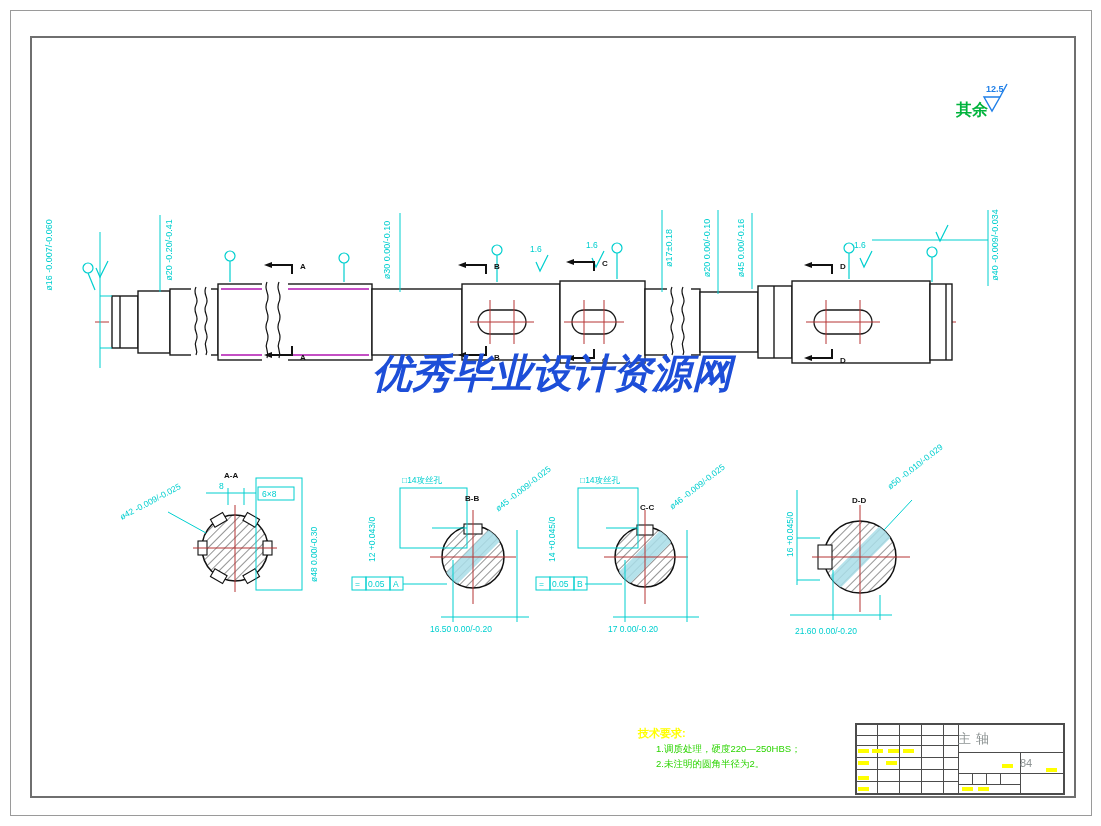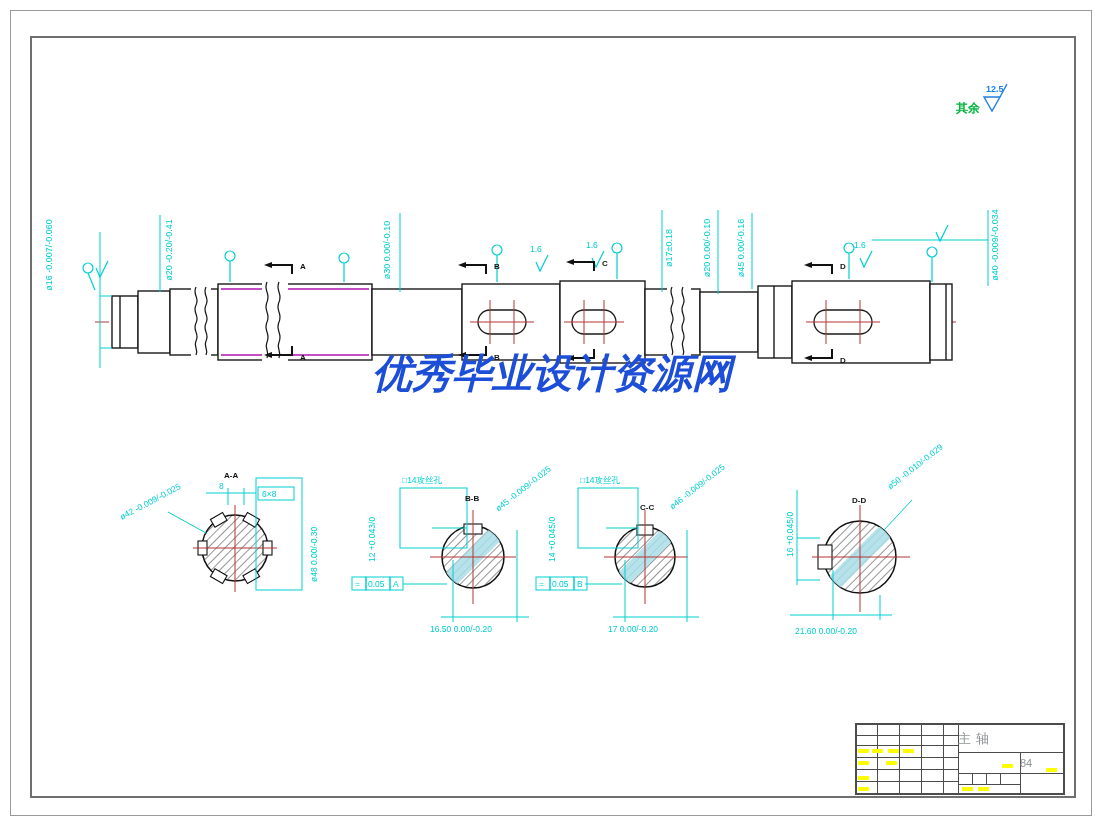--- a/index.html
+++ b/index.html
@@ -7,21 +7,21 @@
          font-family:"Liberation Sans",sans-serif;}
   .frame-outer{position:absolute;left:10px;top:10px;width:1080px;height:804px;
                border:1px solid #9a9a9a;}
   .frame-inner{position:absolute;left:30px;top:36px;width:1042px;height:758px;
                border:2px solid #6f6f6f;}
   svg{position:absolute;left:0;top:0;}
   .wm1{position:absolute;left:372px;top:352px;width:380px;color:#1d4ed8;
        font-family:"DejaVu Serif",serif;font-weight:bold;font-size:40px;line-height:1.05;white-space:nowrap;font-style:italic;}
   .wm2{position:absolute;left:420px;top:424px;color:#ff0f0f;
        font-family:"DejaVu Serif",serif;font-weight:bold;font-size:36px;letter-spacing:2px;white-space:nowrap;}
-  .surf-note{position:absolute;left:956px;top:100px;color:#00b33c;font-weight:bold;font-size:12px;}
+  .surf-note{position:absolute;left:956px;top:100px;color:#00b33c;font-weight:bold;font-size:16px;}
   .surf-val{position:absolute;left:986px;top:84px;color:#1f7fe8;font-weight:bold;font-size:9px;}
   .tech{position:absolute;left:638px;top:726px;width:240px;}
   .tech .t-title{color:#ffff00;font-weight:bold;font-size:11px;}
   .tech .t-line{color:#2bd400;font-size:9.5px;margin-left:18px;margin-top:2px;white-space:nowrap;}
   .tb-line{position:absolute;background:#4c4c4c;}
   .tb-text{position:absolute;color:#8e9494;text-align:left;}
   .ymark{position:absolute;background:#ffff00;width:11px;height:4px;}
   text{font-family:"Liberation Sans",sans-serif;}
   .dim{fill:#00cfcf;font-size:8.5px;}
   .dim9{fill:#00cfcf;font-size:9px;}
@@ -322,20 +322,25 @@
       <polygon points="984,97 1000,97 992,111"></polygon>
       <line x1="1000" y1="97" x2="1007" y2="84"></line>
     </g>
   </svg>
 
   <div class="wm1">优秀毕业设计资源网</div>
 
   <div class="surf-note">其余</div>
   <div class="surf-val">12.5</div>
 
+  <div class="tech">
+    <div class="t-title">技术要求:</div>
+    <div class="t-line">1.调质处理，硬度220—250HBS；</div>
+    <div class="t-line">2.未注明的圆角半径为2。</div>
+  </div>
 
   <div>
     <div class="tb-line" style="left:855px;top:723px;width:210px;height:2px;"></div>
     <div class="tb-line" style="left:855px;top:793px;width:210px;height:2px;"></div>
     <div class="tb-line" style="left:855px;top:723px;width:2px;height:72px;"></div>
     <div class="tb-line" style="left:1063px;top:723px;width:2px;height:72px;"></div>
     <div class="tb-line" style="left:958px;top:723px;width:1px;height:72px;"></div>
     <div class="tb-line" style="left:855px;top:735px;width:103px;height:1px;"></div>
     <div class="tb-line" style="left:855px;top:745px;width:103px;height:1px;"></div>
     <div class="tb-line" style="left:855px;top:757px;width:103px;height:1px;"></div>

